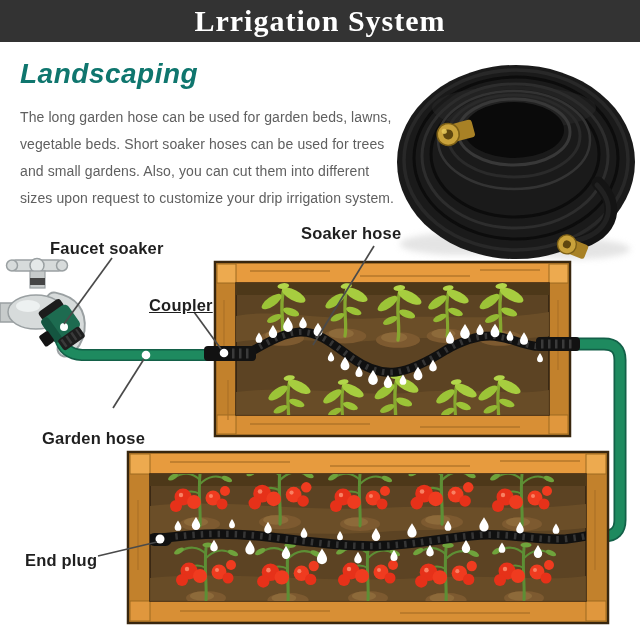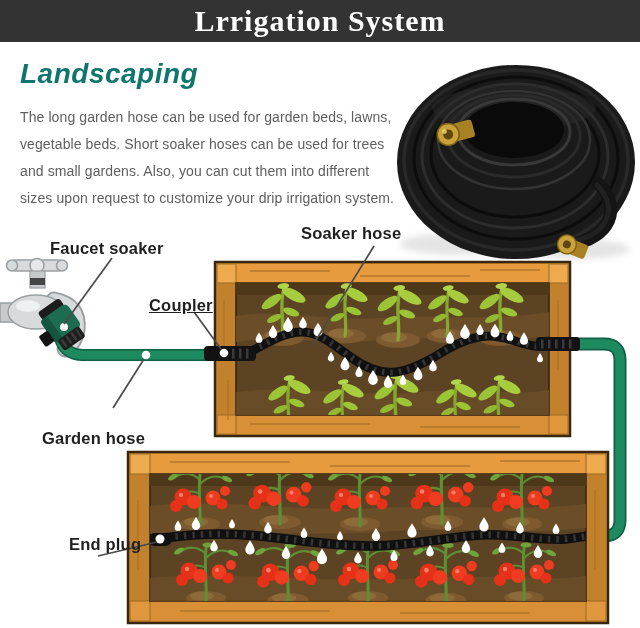--- a/index.html
+++ b/index.html
@@ -12,21 +12,21 @@
   .heading{position:absolute;left:20px;top:58px;font-size:28px;font-weight:700;
            color:#0f766e;letter-spacing:.5px;font-style:italic;}
   .body-text{position:absolute;left:20px;top:104px;width:384px;font-size:14px;
              font-weight:400;line-height:27px;color:#5f5f5f;letter-spacing:.1px;}
   .label{position:absolute;font-size:16.5px;font-weight:700;color:#1f1f1f;
          letter-spacing:.2px;white-space:nowrap;}
   #lbl-faucet{left:50px;top:239px;}
   #lbl-soaker{left:301px;top:224px;}
   #lbl-coupler{left:149px;top:296px;text-decoration:underline;}
   #lbl-garden{left:42px;top:409px;margin-top:20px;}
-  #lbl-endplug{left:25px;top:535px;margin-left:44px;}
+  #lbl-endplug{left:25px;top:551px;}
   svg.scene{position:absolute;left:0;top:0;width:640px;height:628px;}
 </style>
 </head>
 <body>
 
 <div class="banner">
   <h1>Lrrigation System</h1>
 </div>
 
 <div class="heading">Landscaping</div>

